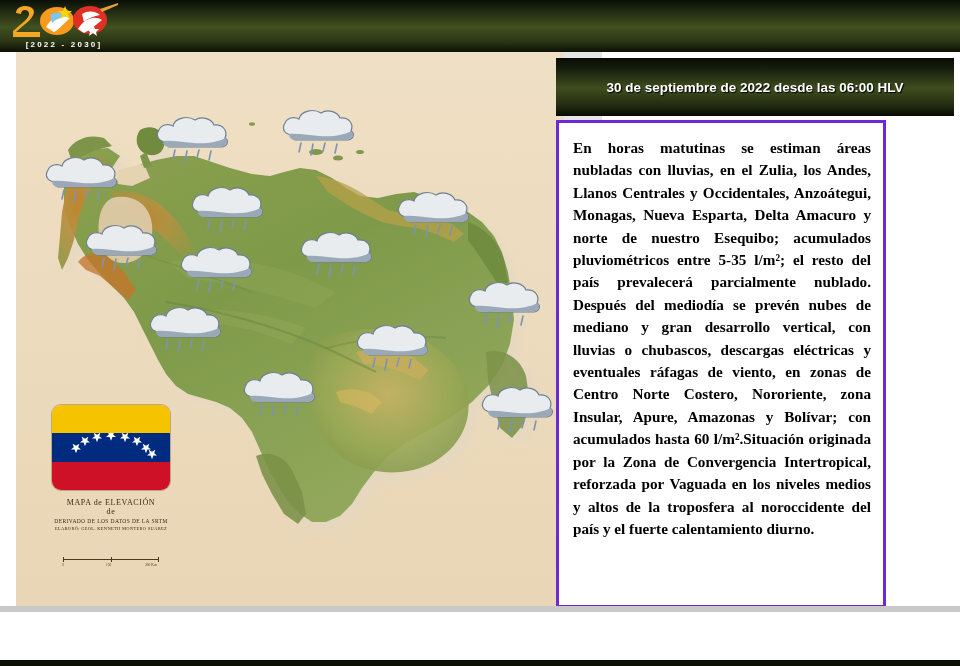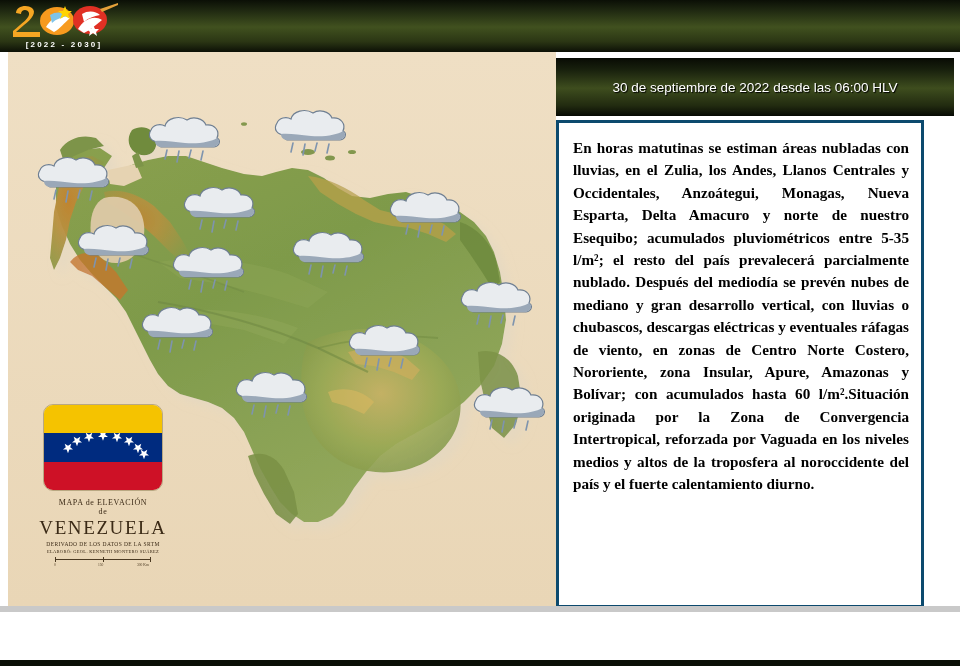--- a/index.html
+++ b/index.html
@@ -24,22 +24,22 @@
   }
   
   .logo200{position:absolute;left:10px;top:3px;width:108px;height:46px;}
   .logo200 .years{
     position:absolute;left:0;bottom:0;width:108px;text-align:center;
     color:#ffffff;font-size:8px;font-weight:bold;letter-spacing:2.2px;
     font-family:"Liberation Sans",sans-serif;
   }
   
   .map-panel{
-    position:absolute;left:8px;top:52px;width:548px;height:554px;
-    background:#fca5a5;overflow:hidden;
+    position:absolute;left:16px;top:52px;width:548px;height:554px;
+    background:#e5e5e5;overflow:hidden;padding-left:38px;
   }
   .map-shape{position:absolute;left:0;top:0;width:548px;height:554px;}
   
   .cloud{position:absolute;width:84px;height:56px;}
   .cloud svg{width:100%;height:100%;display:block;}
   
   .flagbox{position:absolute;left:35px;top:352px;width:118px;height:85px;
     border-radius:10px;overflow:hidden;border:1px solid #b9a882;}
   .fb-y{position:absolute;left:0;top:0;width:100%;height:33.33%;background:#f5c300;}
   .fb-b{position:absolute;left:0;top:33.33%;width:100%;height:33.33%;background:#002b7f;}
@@ -53,25 +53,25 @@
   .scalebar{position:absolute;left:47px;top:505px;width:96px;height:12px;}
   .scalebar .bar{position:absolute;left:0;top:2px;width:96px;height:1px;background:#4b3a22;}
   .scalebar .tick{position:absolute;top:0;width:1px;height:5px;background:#4b3a22;}
   .scalebar .lab{position:absolute;top:6px;font-size:3.6px;color:#4b3a22;font-family:"Liberation Serif",serif;}
   
   .date-box{
     position:absolute;left:556px;top:58px;width:398px;height:58px;
     background:linear-gradient(to bottom,#080b04 0%,#18200d 20%,#3e4d1e 52%,#222b10 82%,#070a04 100%);
     display:flex;flex-direction:column;align-items:center;justify-content:center;
   }
-  .date-line{color:#fff;font-size:13.5px;font-weight:normal;line-height:19px;white-space:nowrap;
+  .date-line{color:#fff;font-size:13.5px;font-weight:bold;line-height:19px;white-space:nowrap;
     text-shadow:1px 1px 1px #000;}
   .text-panel{
-    position:absolute;left:556px;top:120px;width:368px;height:488px;
-    background:#ffffff;border:3px solid #0c4a6e;box-sizing:border-box;
+    position:absolute;left:556px;top:120px;width:330px;height:488px;
+    background:#ffffff;border:3px solid #6d28d9;box-sizing:border-box;
   }
   .text-panel p{
     margin:0;padding:14px 12px 0 14px;
     font-family:"Liberation Serif",serif;font-weight:bold;
     font-size:15.2px;line-height:22.4px;color:#000;
     text-align:justify;text-justify:inter-word;
     hyphens:none;
   }
   
   .footer-sep{position:absolute;left:0;top:606px;width:960px;height:6px;background:#c9c9c9;}
@@ -409,21 +409,20 @@
         <polygon points="85,13 86.4,9.4 90,9.4 87.2,7 88.3,3.5 85,5.6 81.7,3.5 82.8,7 80,9.4 83.6,9.4"></polygon>
         <polygon points="94,20 95.4,16.4 99,16.4 96.2,14 97.3,10.5 94,12.6 90.7,10.5 91.8,14 89,16.4 92.6,16.4"></polygon>
         <polygon points="100,26 101.4,22.4 105,22.4 102.2,20 103.3,16.5 100,18.6 96.7,16.5 97.8,20 95,22.4 98.6,22.4"></polygon>
       </g>
     </svg>
   </div>
 
   <div class="caption">
     <div class="cap1">MAPA de ELEVACIÓN</div>
     <div class="cap1">de</div>
-    <div class="cap2">VENEZUELA</div>
     <div class="cap3">DERIVADO DE LOS DATOS DE LA SRTM</div>
     <div class="cap4">ELABORÓ: GEOL. KENNETH MONTERO SUÁREZ</div>
   </div>
 
   <div class="scalebar">
     <div class="bar"></div>
     <div class="tick" style="left:0px;"></div>
     <div class="tick" style="left:48px;"></div>
     <div class="tick" style="left:95px;"></div>
     <div class="lab" style="left:-1px;">0</div>

